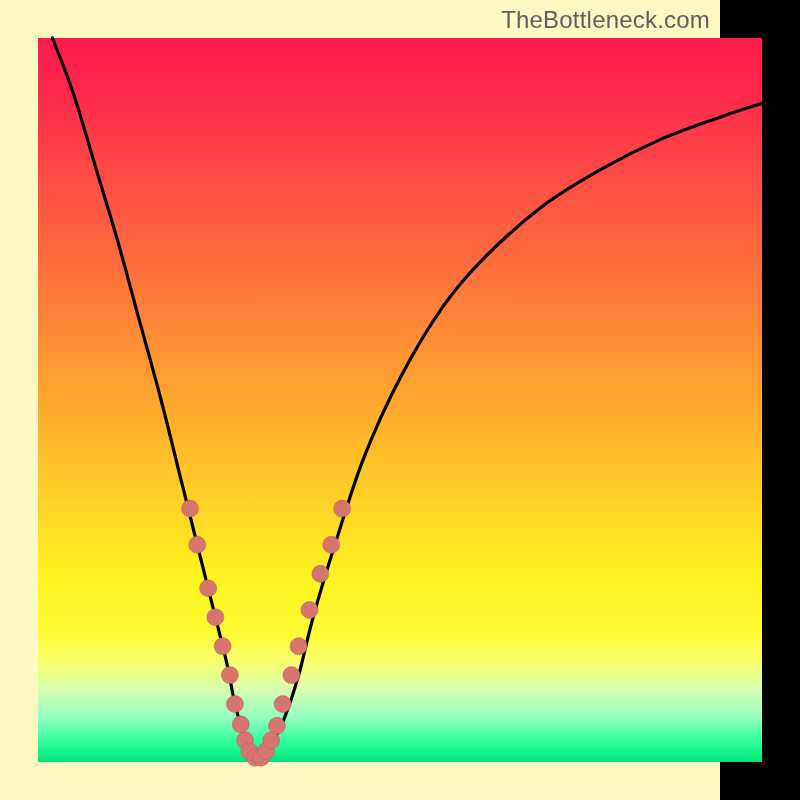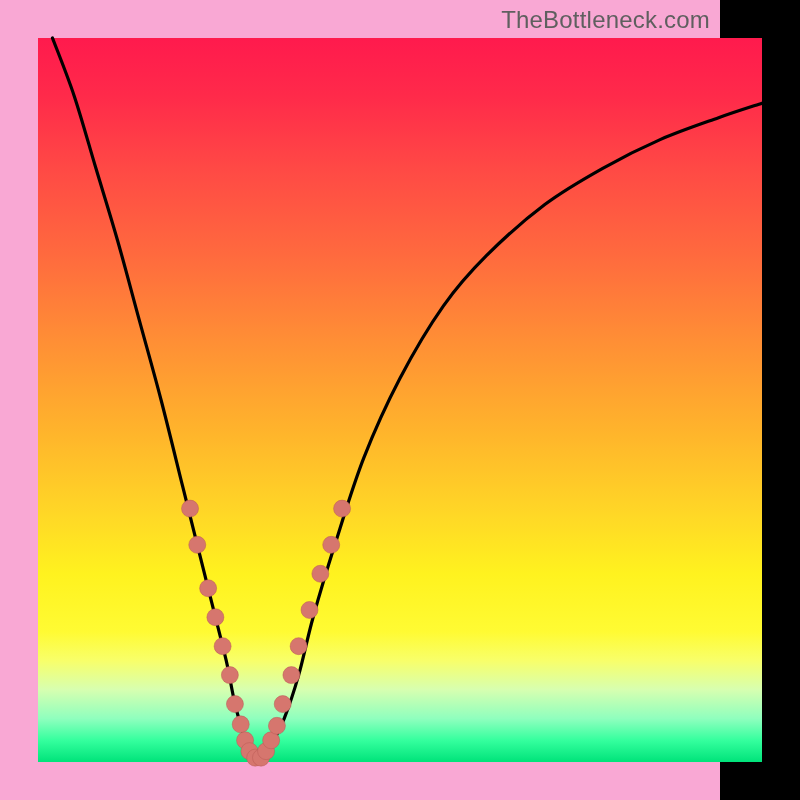--- a/index.html
+++ b/index.html
@@ -10,21 +10,21 @@
     background: #000;
     overflow: hidden;
     font-family: Arial, Helvetica, sans-serif;
   }
   .frame {
     position: absolute;
     top: 0;
     left: 0;
     width: 720px;
     height: 800px;
-    background: #f9a8d4;
+    background: #fef9c3;
   }
   .plot {
     position: absolute;
     top: 38px;
     left: 38px;
     width: 724px;
     height: 724px;
     background: linear-gradient(
       to bottom,
       #ff1a4d 0%,

